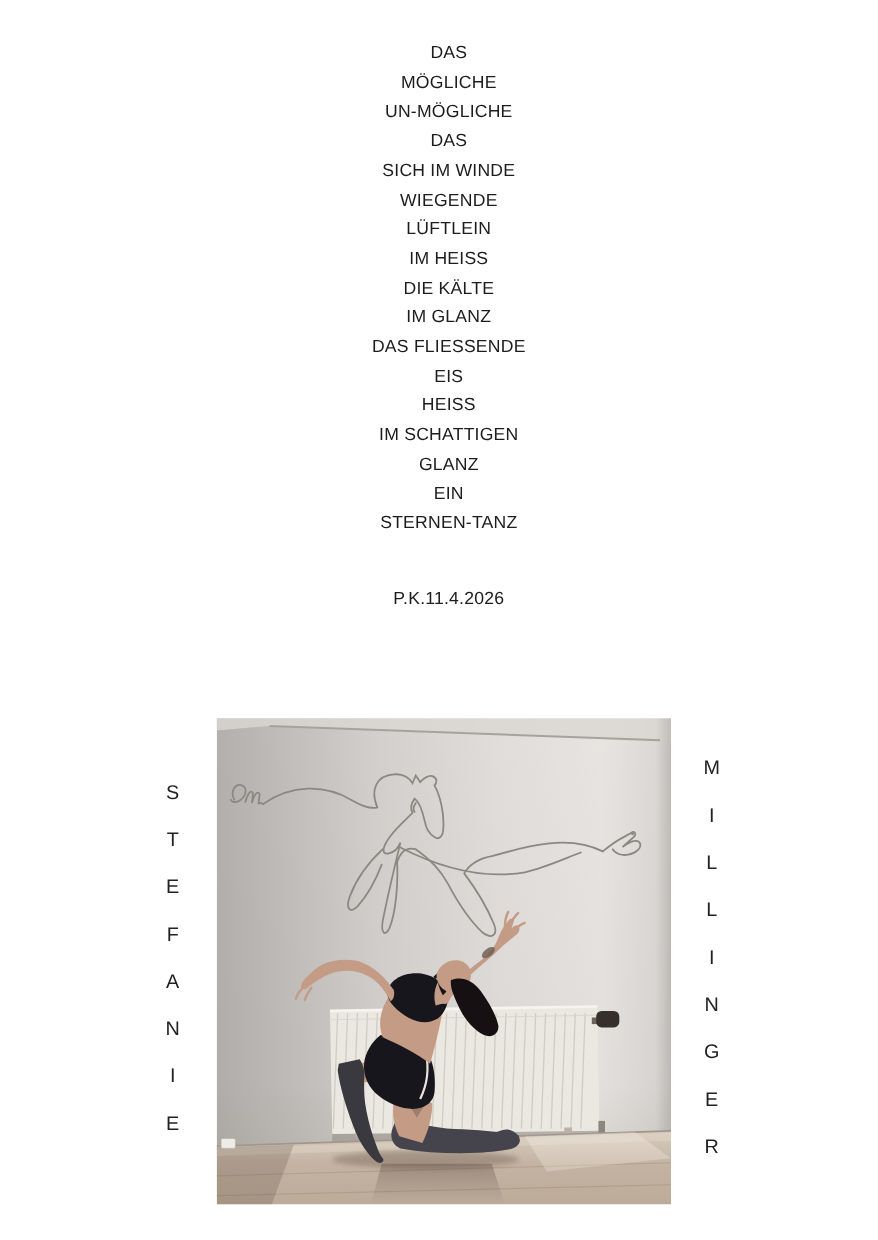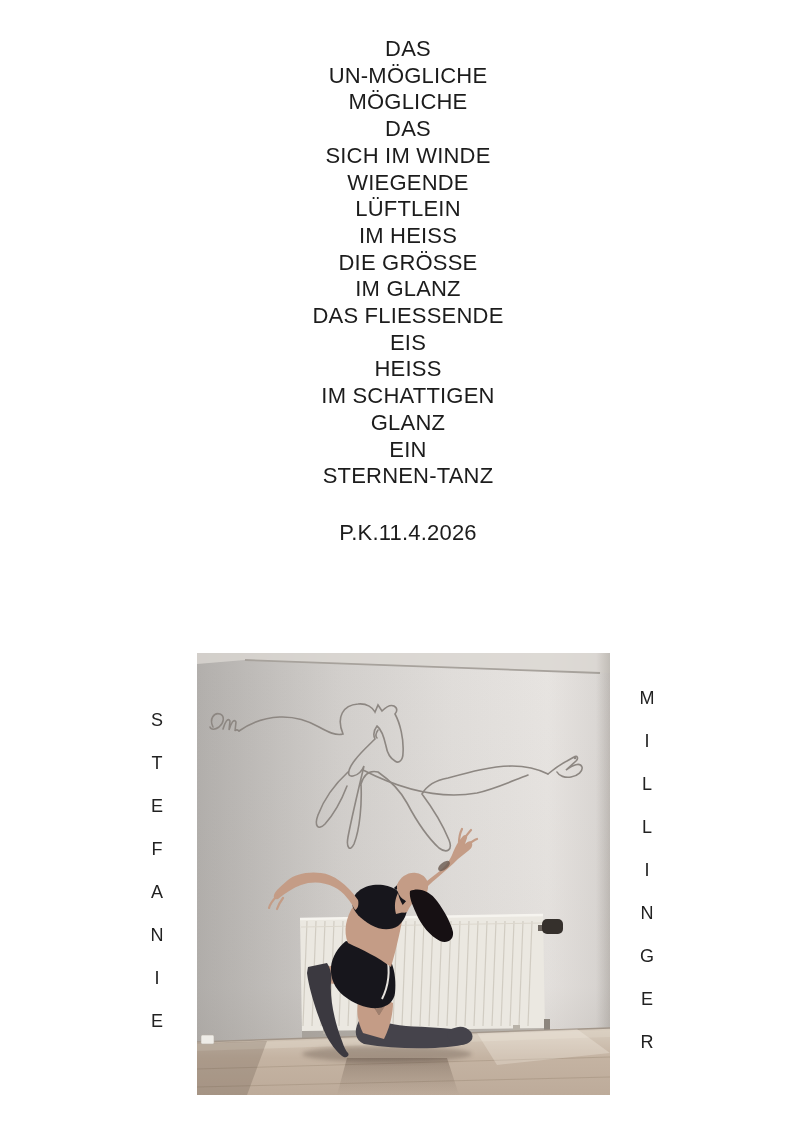--- a/index.html
+++ b/index.html
@@ -3,24 +3,24 @@
 <meta charset="utf-8">
 <style>
   html,body{margin:0;padding:0;background:#ffffff;}
   .page{
     position:relative;width:798px;height:1127px;background:#ffffff;overflow:hidden;
     font-family:"Liberation Sans","DejaVu Sans",sans-serif;color:#1b1b1b;
   }
   
   .poem{
     position:absolute;top:36px;left:18px;right:0;text-align:center;
-    font-size:22px;line-height:26.7px;letter-spacing:.2px;color:#1c1c1c;
+    font-size:16px;line-height:26.7px;letter-spacing:.2px;color:#1c1c1c;
   }
   .poem-line{white-space:pre;}
-  .poem-signature{margin-top:30px;}
+  .poem-signature{margin-top:42px;}
   
   .vertical-name{
     position:absolute;display:flex;flex-direction:column;align-items:center;
     font-size:18px;line-height:17px;color:#222;width:32px;
   }
   .vertical-name.left{left:141px;top:712px;gap:26px;}
   .vertical-name.right{left:631px;top:690px;gap:26px;}
   .name-letter{display:block;}
   
   .photo{
@@ -29,28 +29,28 @@
   .photo svg{display:block;width:413px;height:442px;}
 </style>
 </head>
 <body>
 
 <div class="page">
 
   <div class="poem">
     <div>
         <div class="poem-line">DAS</div>
+        <div class="poem-line">MÖGLICHE</div>
         <div class="poem-line">UN-MÖGLICHE</div>
-        <div class="poem-line">MÖGLICHE</div>
         <div class="poem-line">DAS</div>
         <div class="poem-line">SICH IM WINDE</div>
         <div class="poem-line">WIEGENDE</div>
         <div class="poem-line">LÜFTLEIN</div>
         <div class="poem-line">IM HEISS</div>
-        <div class="poem-line">DIE GRÖSSE</div>
+        <div class="poem-line">DIE KÄLTE</div>
         <div class="poem-line">IM GLANZ</div>
         <div class="poem-line">DAS FLIESSENDE</div>
         <div class="poem-line">EIS</div>
         <div class="poem-line">HEISS</div>
         <div class="poem-line">IM SCHATTIGEN</div>
         <div class="poem-line">GLANZ</div>
         <div class="poem-line">EIN</div>
         <div class="poem-line">STERNEN-TANZ</div>
       </div>
     <div class="poem-signature">P.K.11.4.2026</div>

